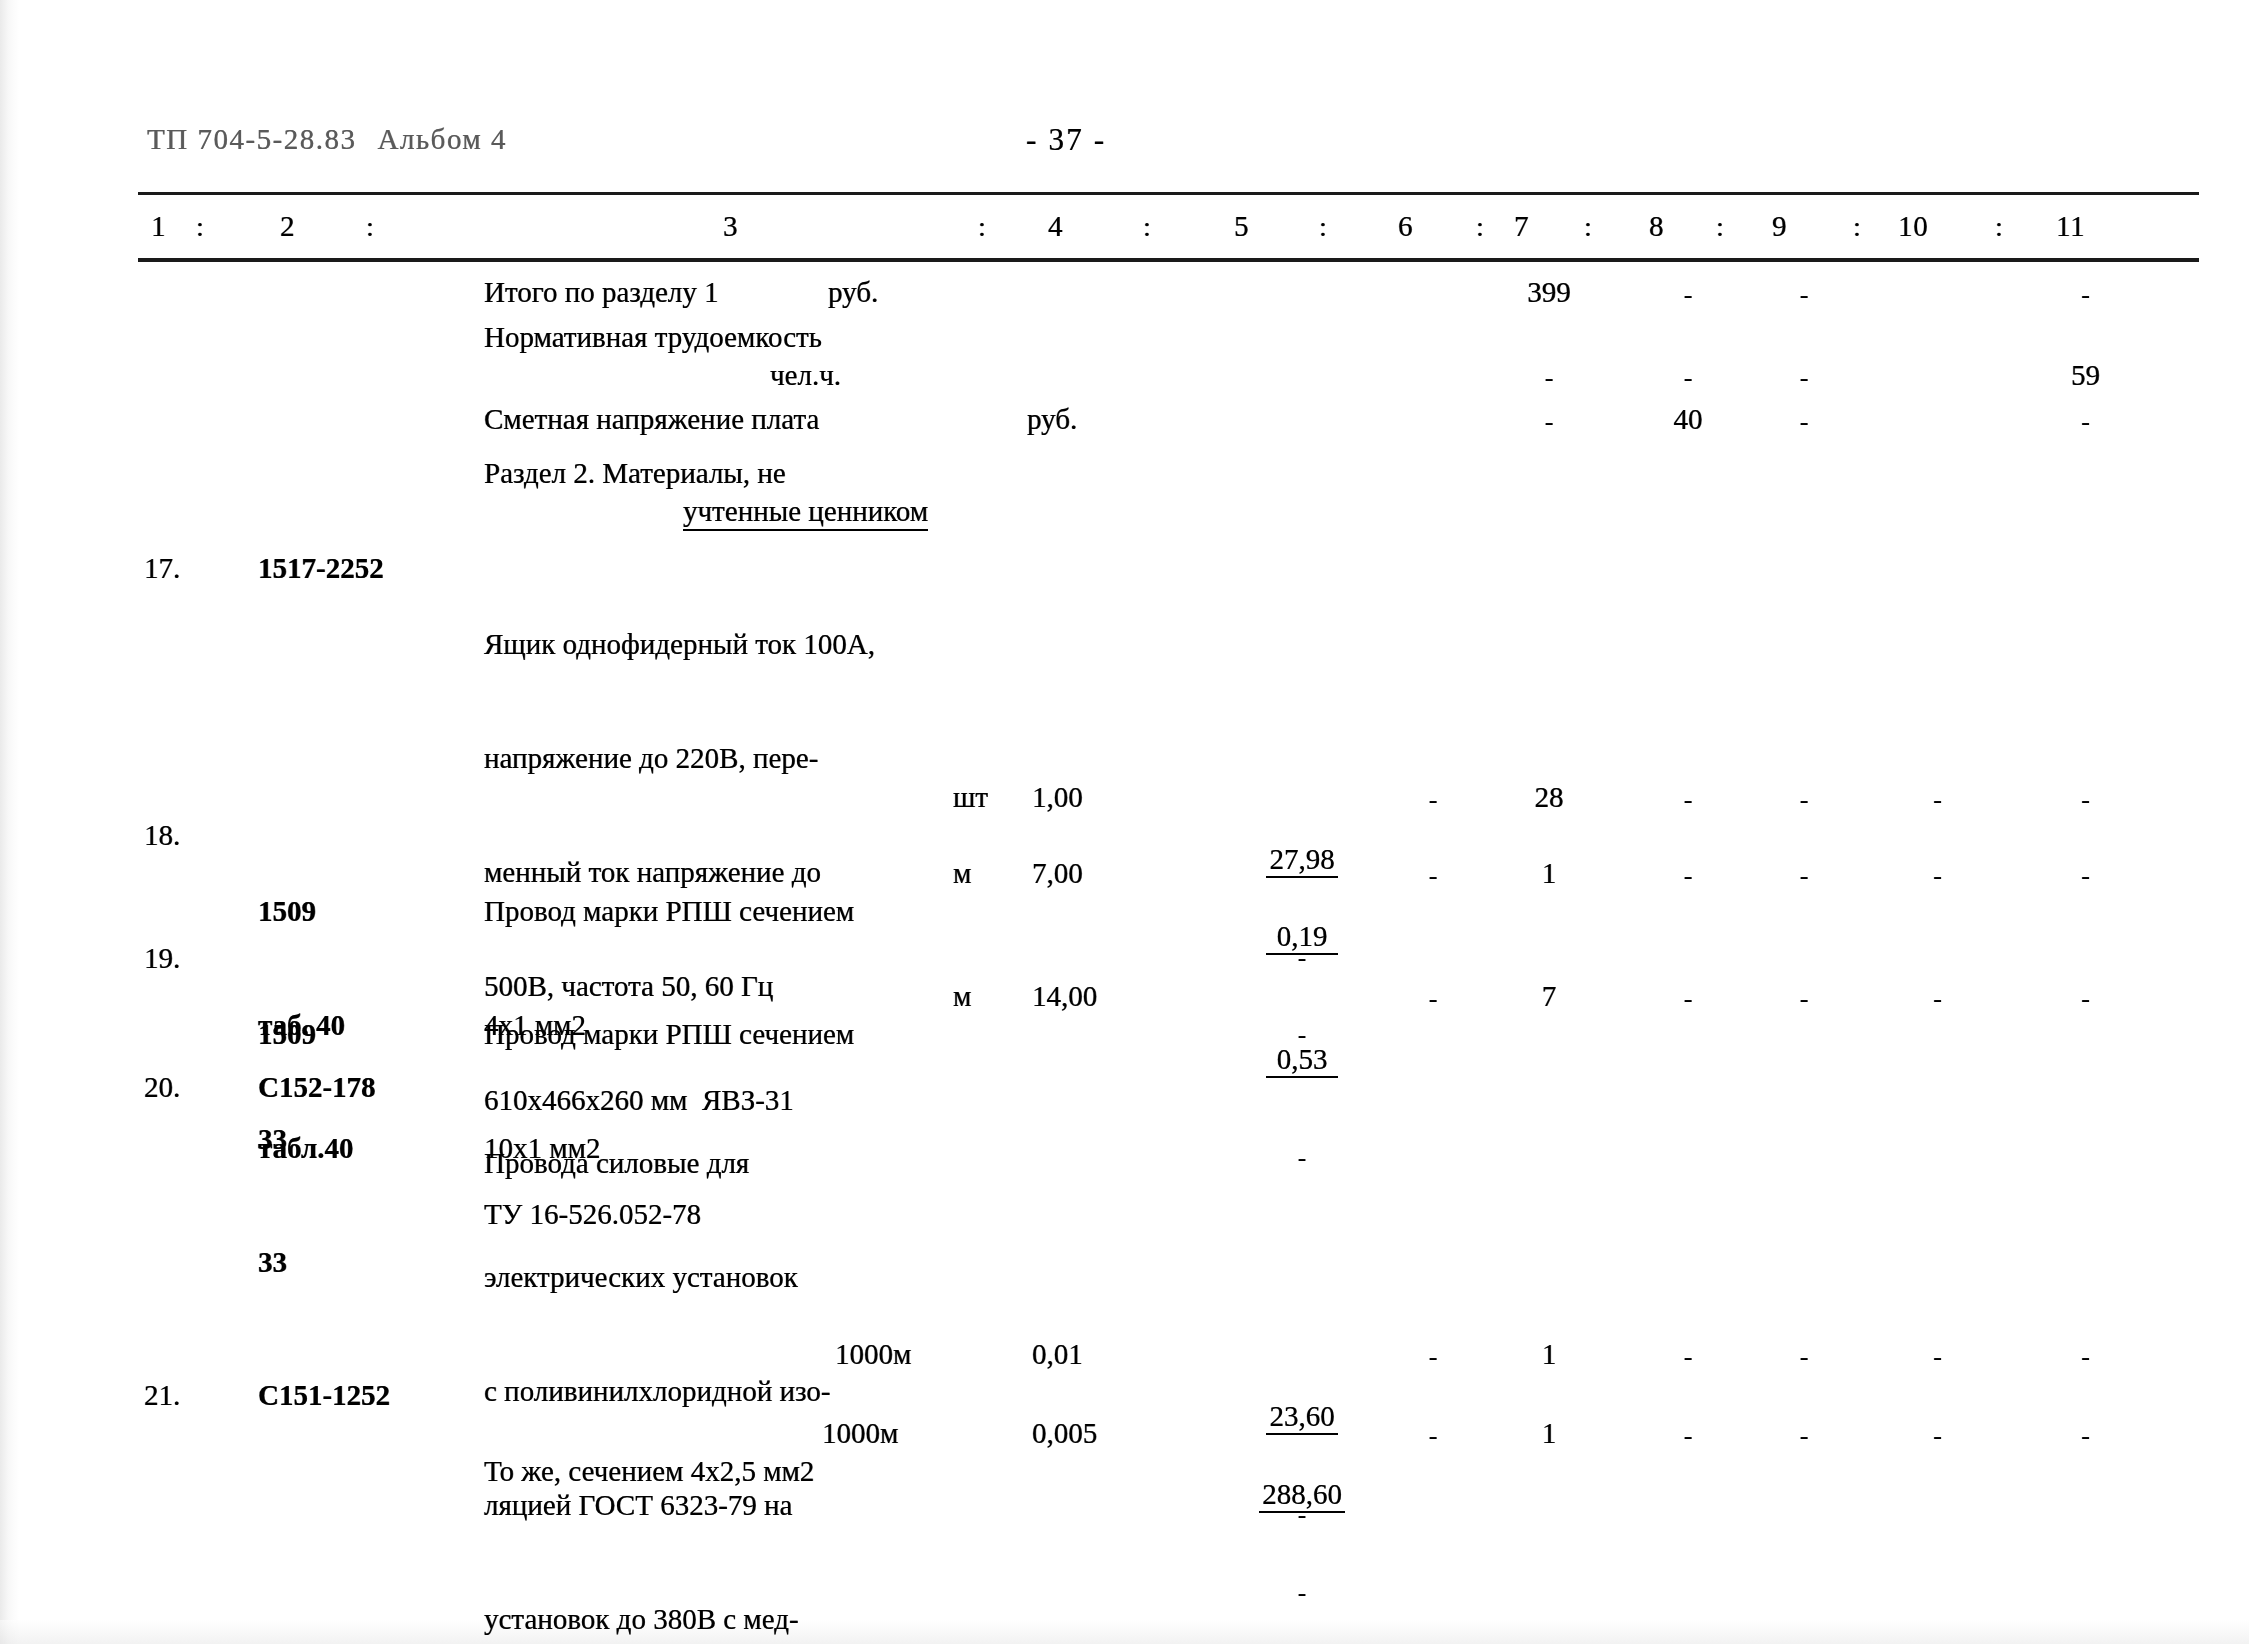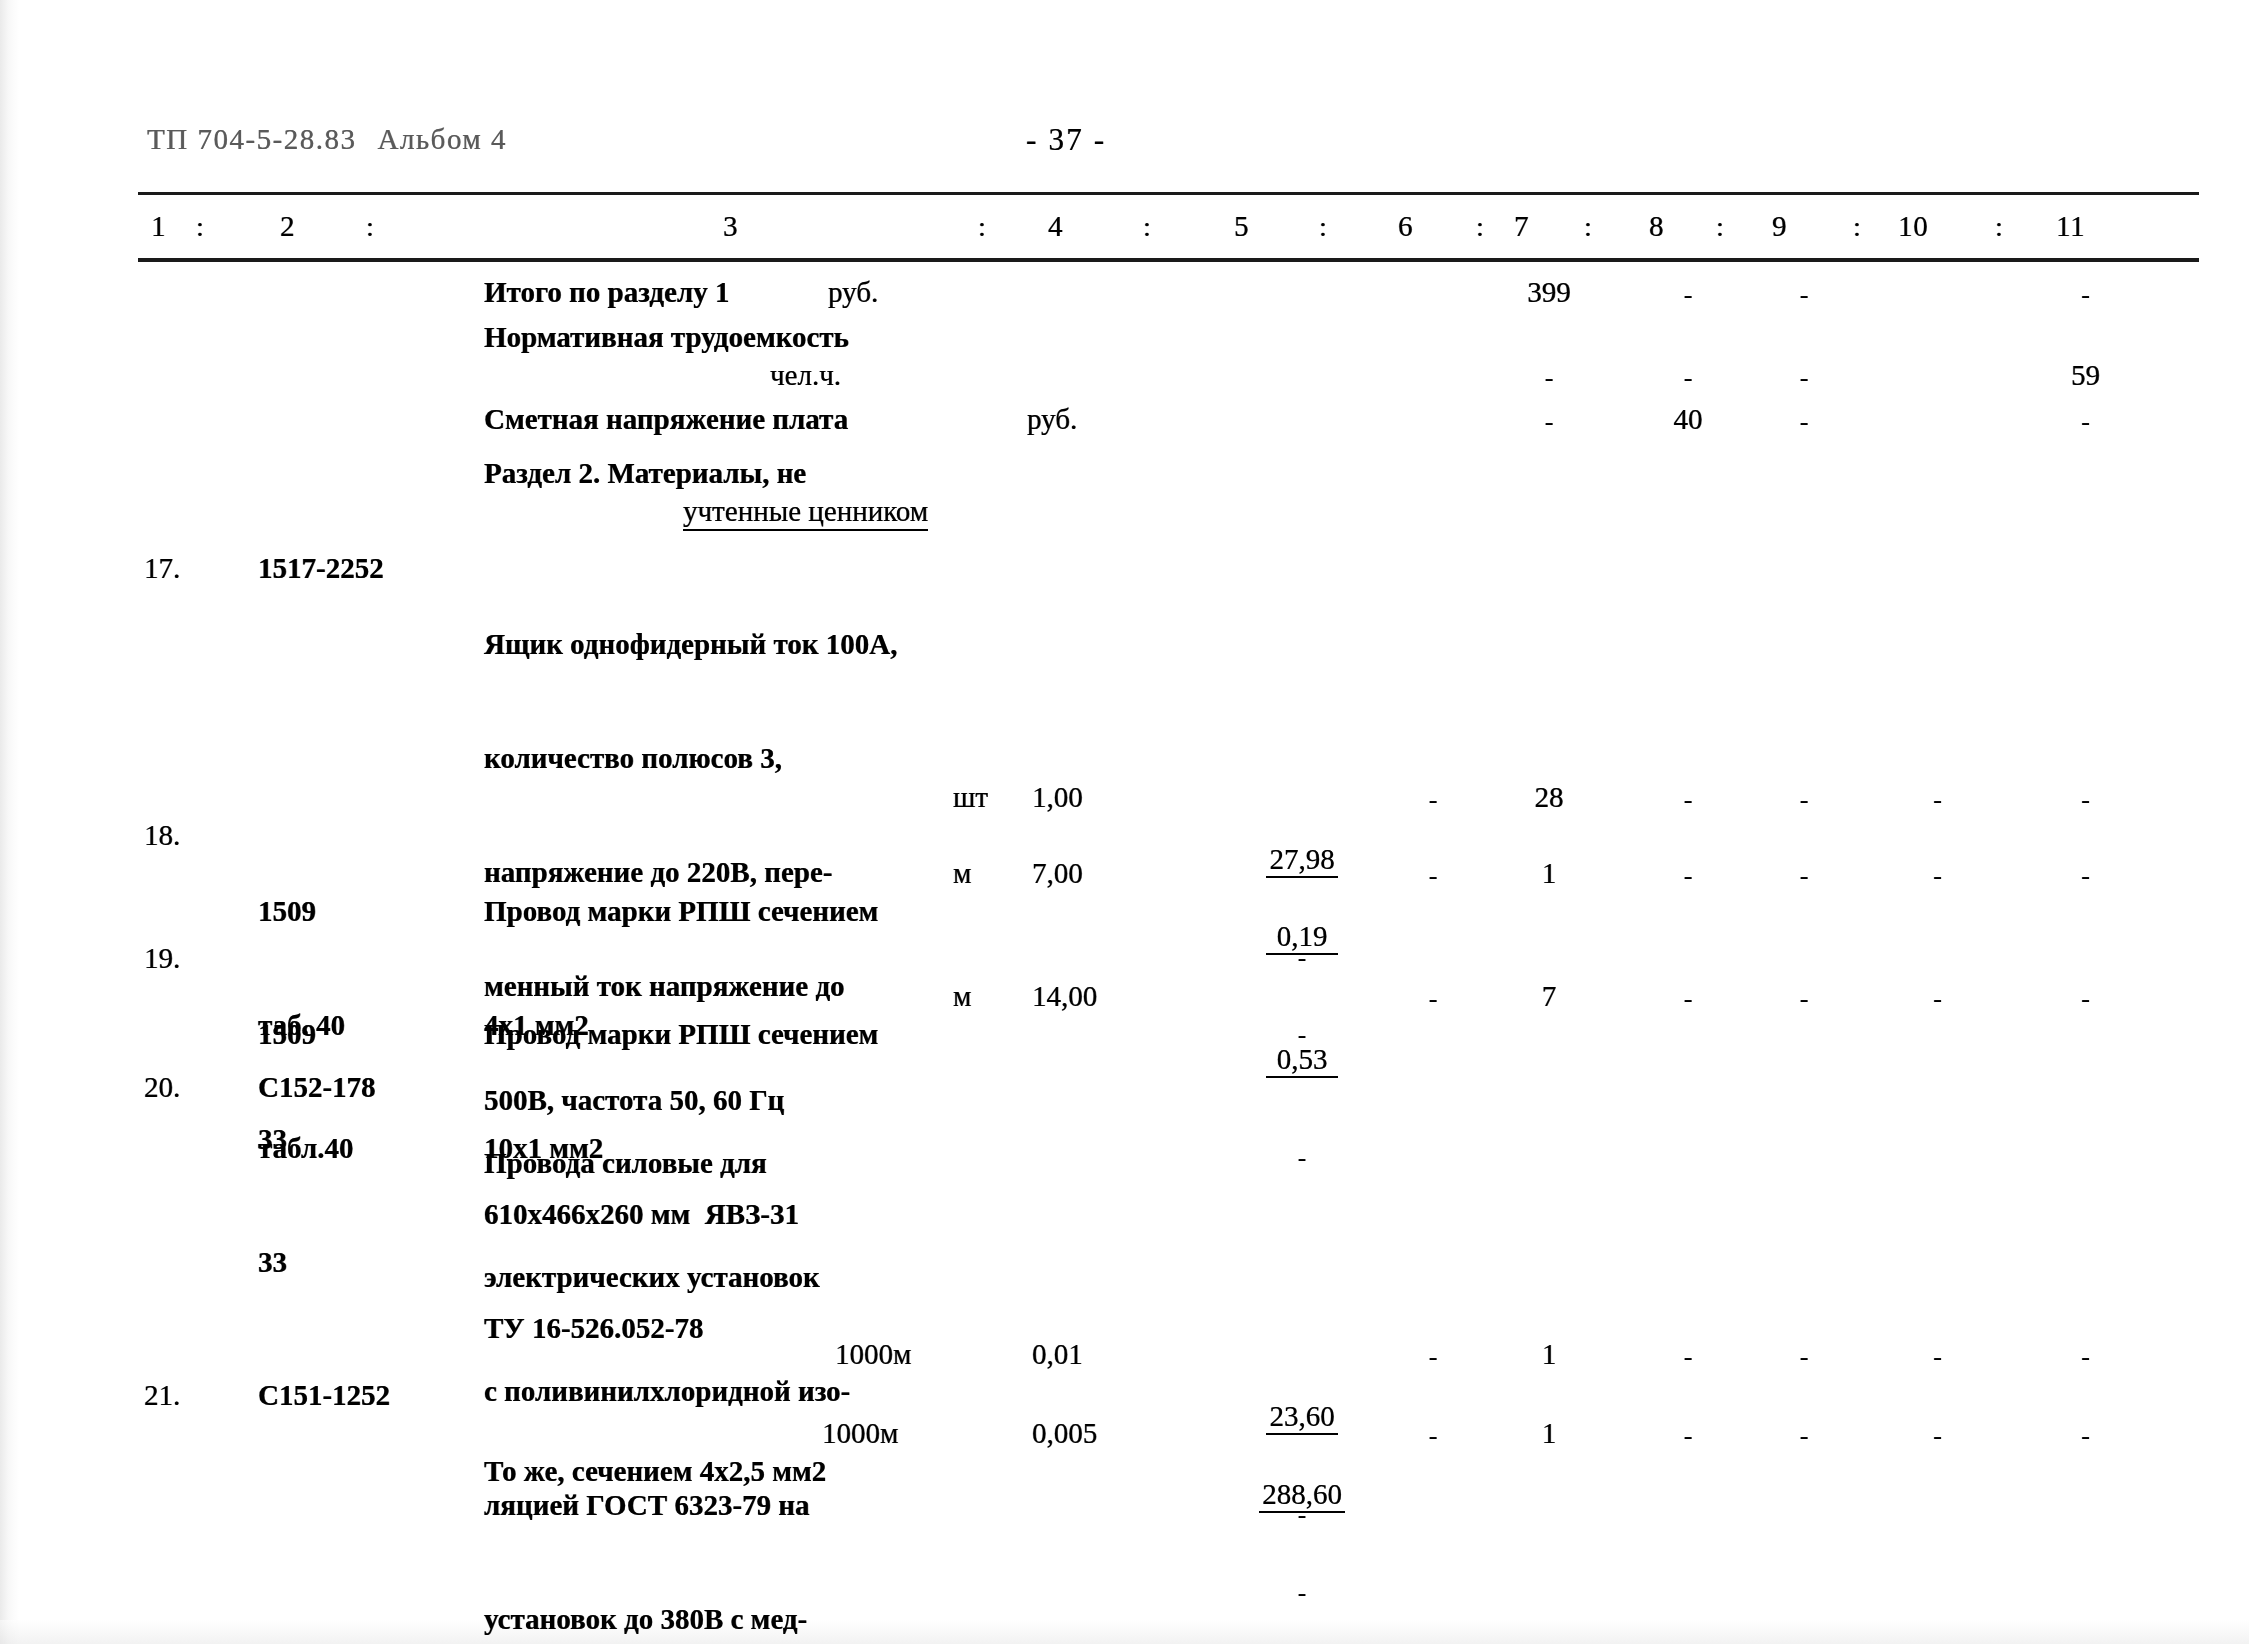--- a/index.html
+++ b/index.html
@@ -99,21 +99,21 @@
     width: 2250px;
   }
   .cell {
     position: absolute;
     font-size: 29px;
     line-height: 38px;
     white-space: pre;
   }
   .c-num   { left: 144px;  width: 103px; }
   .c-code  { left: 258px;  width: 205px; font-weight: bold; }
-  .c-desc  { left: 484px;  width: 513px; font-weight: bold; }
+  .c-desc  { left: 484px;  width: 513px; }
   .c-unit  { left: 953px; width: 110px; text-align: left; }
   .c-qty   { left: 1032px; width: 139px; text-align: left; }
   .c-5     { left: 1196px; width: 154px; text-align: center; }
   .c-6     { left: 1378px; width: 110px; text-align: center; }
   .c-7     { left: 1494px; width: 110px; text-align: center; }
   .c-8     { left: 1633px; width: 110px; text-align: center; }
   .c-9     { left: 1749px; width: 110px; text-align: center; }
   .c-10    { left: 1879px; width: 117px; text-align: center; }
   .c-11    { left: 2023px; width: 125px; text-align: center; }
 
@@ -217,21 +217,20 @@
     <div class="row" style="height:95px">
       <div class="cell c-desc" style="top:0;width:660px">Раздел 2. Материалы, не</div>
       <div class="cell" style="left:683px;top:38px"><span class="underline-txt">учтенные ценником</span></div>
     </div>
 
     <div class="row" style="height:188px">
       <div class="cell c-num" style="top:0">17.</div>
       <div class="cell c-code" style="top:0">1517-2252</div>
       <div class="cell c-desc" style="top:0;width:572px">
         <span class="desc-line">Ящик однофидерный ток 100А,</span>
-        <span class="desc-line">количество полюсов 3,</span>
         <span class="desc-line">напряжение до 220В, пере-</span>
         <span class="desc-line">менный ток напряжение до</span>
         <span class="desc-line">500В, частота 50, 60 Гц</span>
         <span class="desc-line">610х466х260 мм  ЯВЗ-31</span>
         <span class="desc-line">ТУ 16-526.052-78</span>
       </div>
       <div class="cell c-unit" style="top:229px">шт</div>
       <div class="cell c-qty" style="top:229px">1,00</div>
       <div class="cell c-5" style="top:192px">
         <span class="frac">

